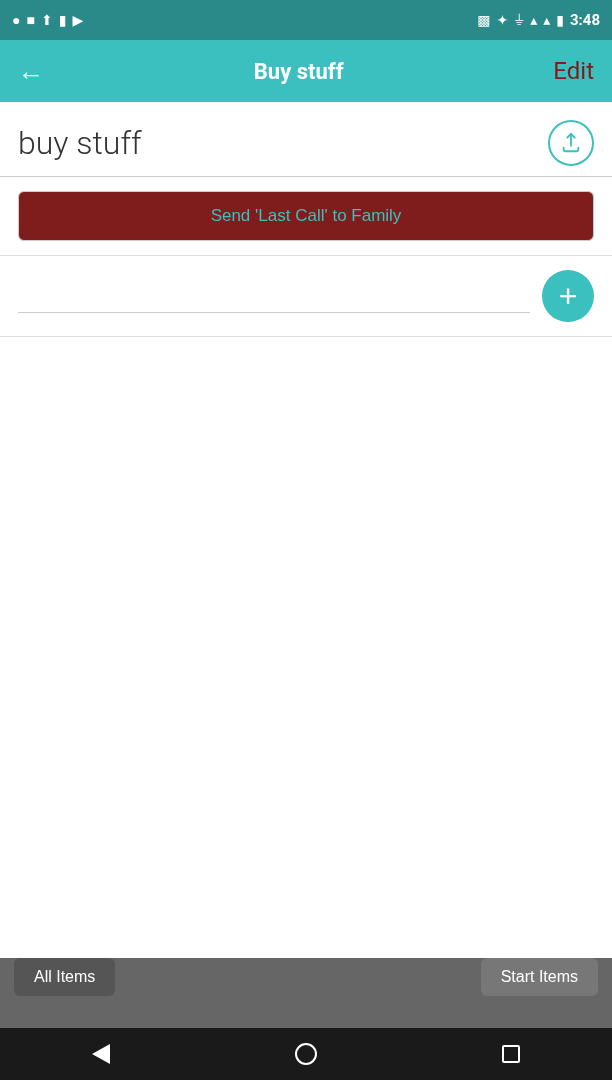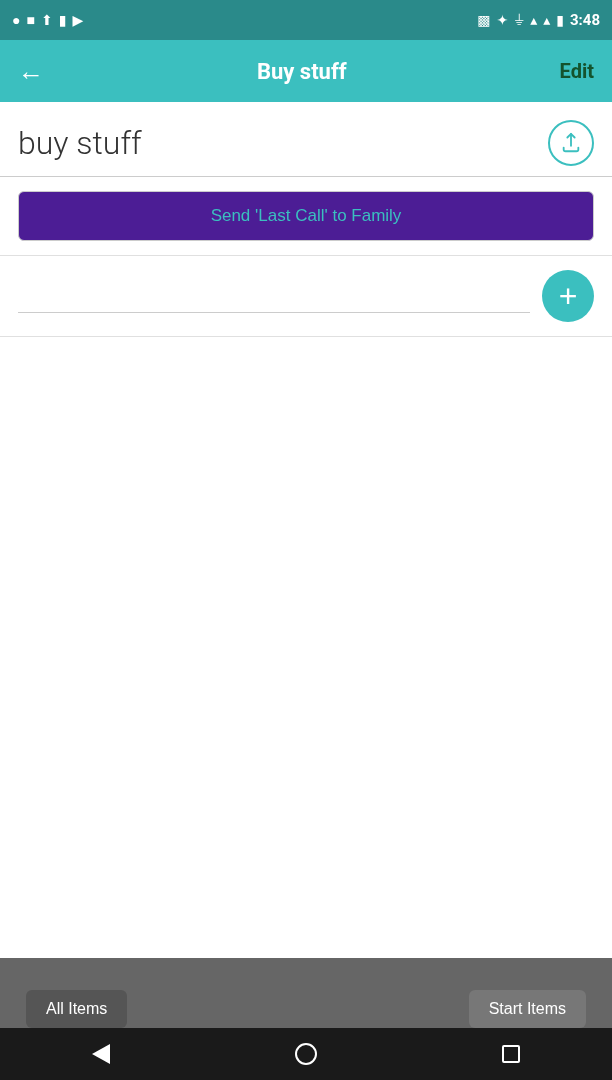--- a/index.html
+++ b/index.html
@@ -60,23 +60,23 @@
       font-size: 26px;
       cursor: pointer;
       font-weight: 300;
     }
     .header-title {
       color: #fff;
       font-size: 22px;
       font-weight: bold;
     }
     .header-edit {
-      color: #14532d;
-      font-size: 20px;
-      font-weight: 700;
+      color: #7f1d1d;
+      font-size: 24px;
+      font-weight: 400;
       cursor: pointer;
     }
 
     
     .main-content {
       width: 100%;
       background: #fff;
     }
 
     
@@ -112,21 +112,21 @@
     
     .last-call-row {
       padding: 14px 18px;
       border-bottom: 1.5px solid #e0e0e0;
     }
     .last-call-button {
       width: 100%;
       padding: 14px;
       border: 1.5px solid #ccc;
       border-radius: 6px;
-      background: #4c1d95;
+      background: #7f1d1d;
       color: #3bbfbf;
       font-size: 17px;
       font-weight: 500;
       cursor: pointer;
       text-align: center;
     }
 
     
     .add-item-row {
       display: flex;
@@ -174,23 +174,23 @@
 
     
     .bottom-bar {
       position: absolute;
       bottom: 52px;
       left: 0;
       width: 100%;
       height: 70px;
       background: #666;
       display: flex;
-      align-items: flex-end;
-      justify-content: space-between;
-      padding: 0 26px;
+      align-items: flex-start;
+      justify-content: space-between;
+      padding: 0 14px;
     }
     .bottom-bar-left {
       display: flex;
       gap: 10px;
     }
     .bottom-tab {
       padding: 10px 20px;
       border-radius: 6px;
       font-size: 16px;
       font-weight: 500;

